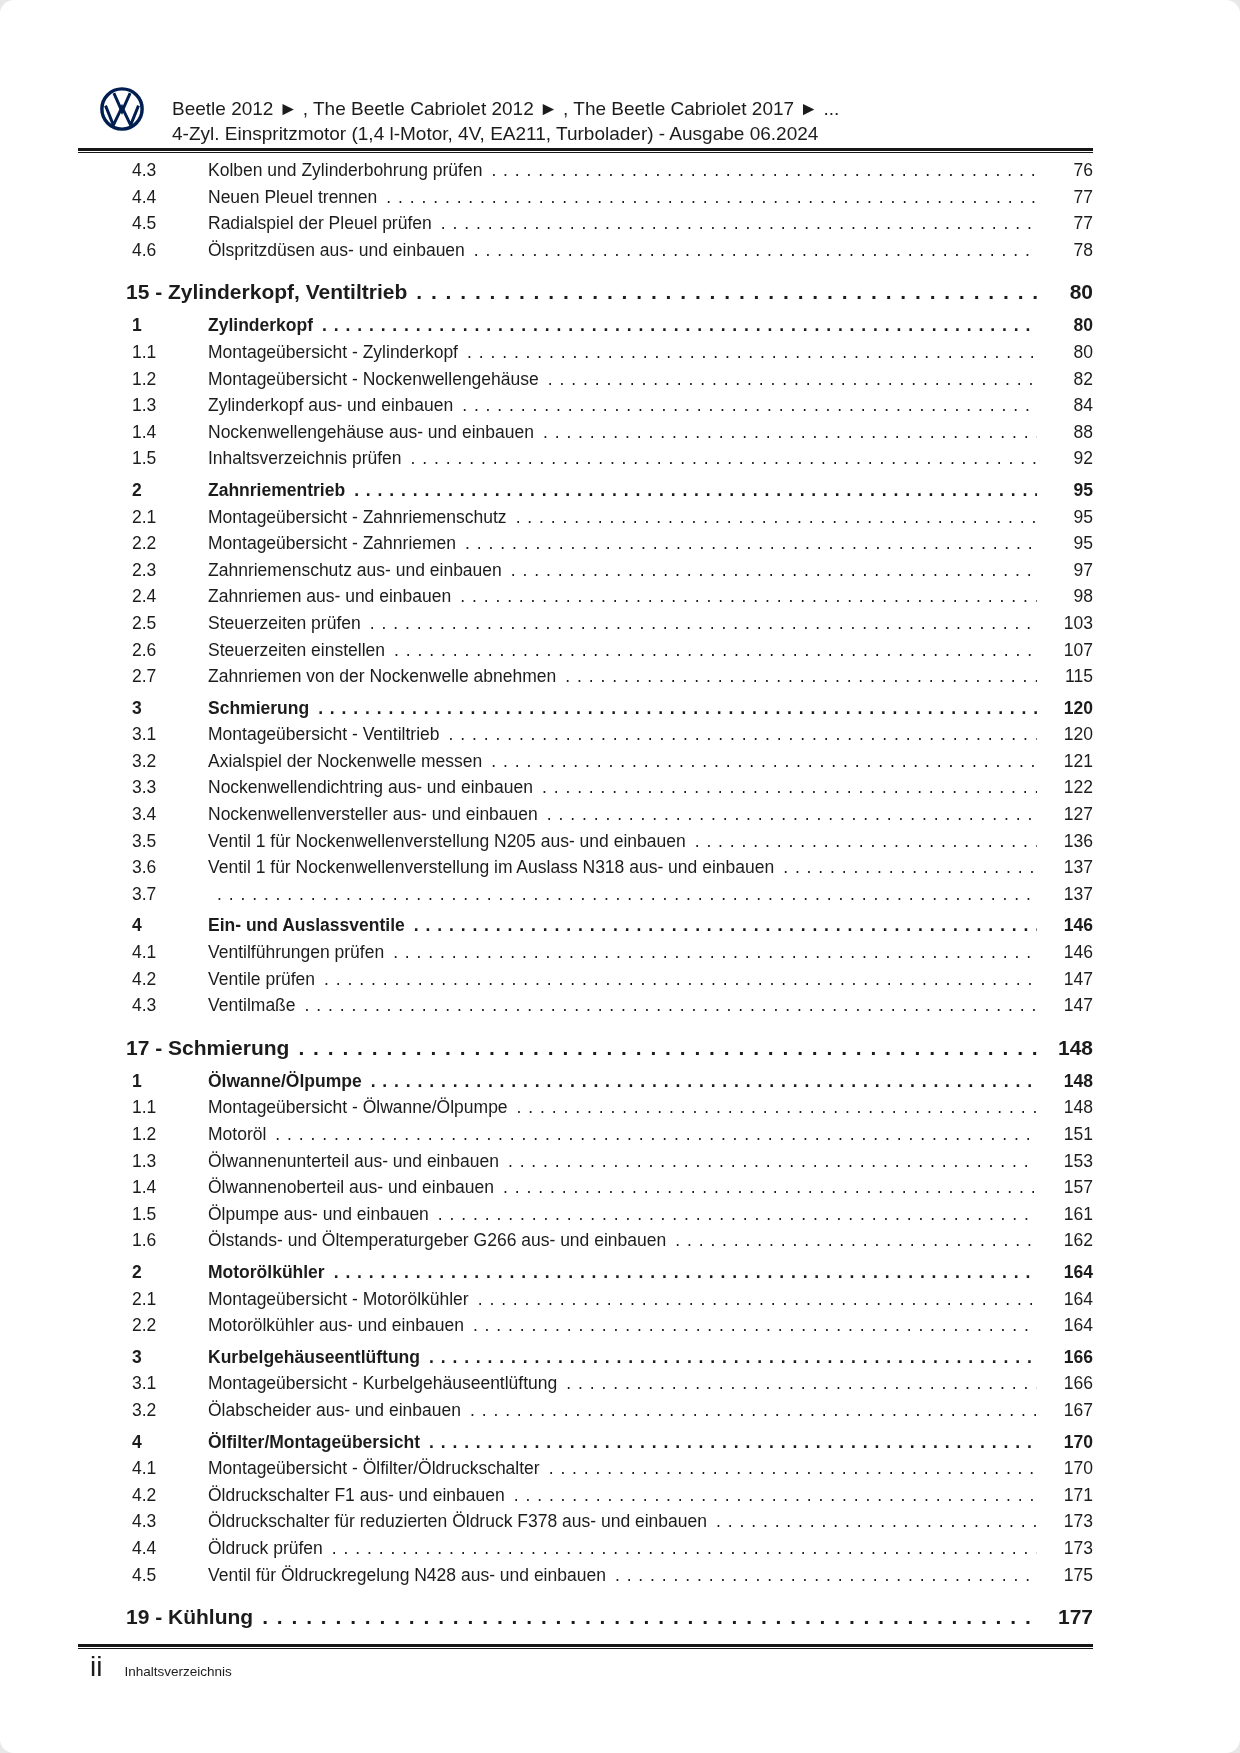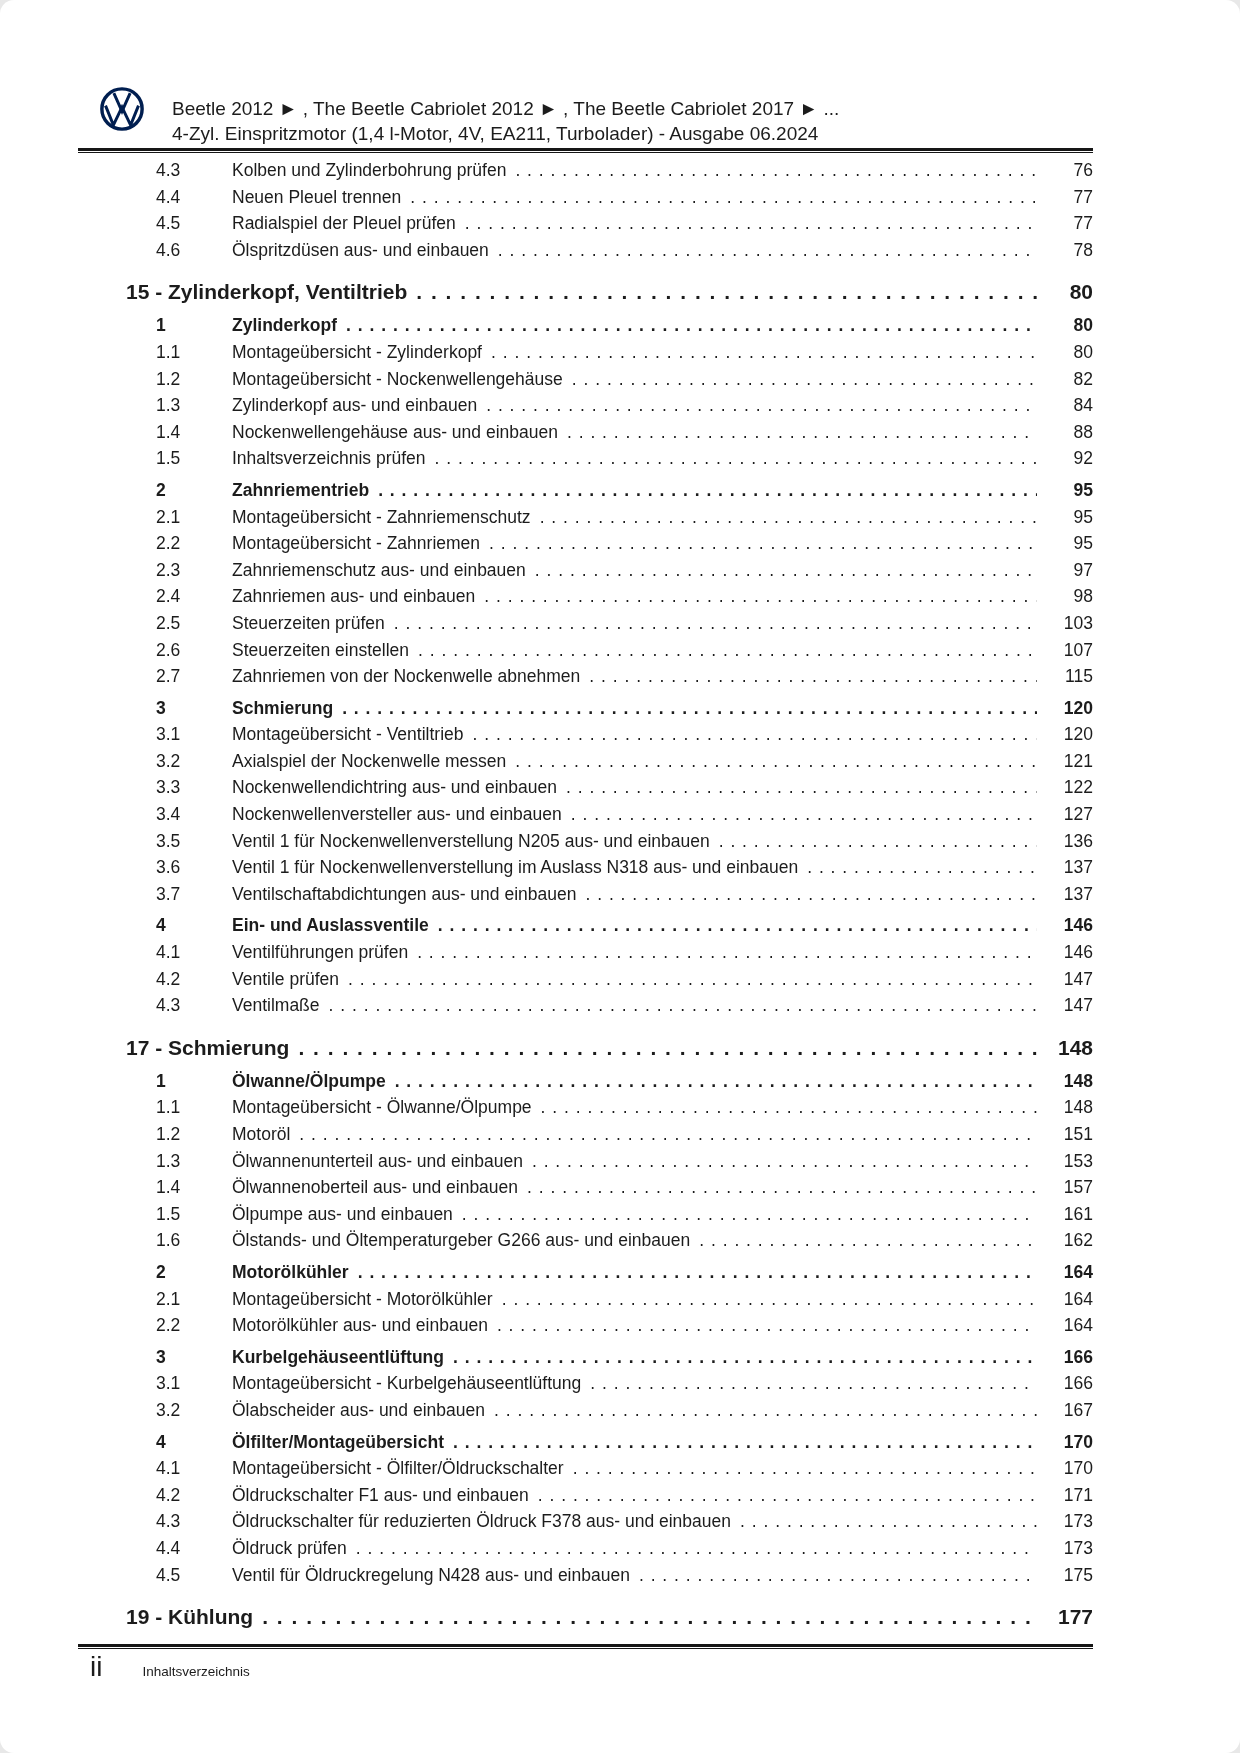--- a/index.html
+++ b/index.html
@@ -29,21 +29,21 @@
   .toc {
     position:absolute; left:78px; top:157px; width:1015px;
   }
   .row {
     display:flex; align-items:baseline;
     font-size:17.5px; line-height:26.6px;
     white-space:nowrap;
   }
   .row .num { width:76px; flex:0 0 auto; }
   .entry-row { padding-left:54px; }
-  .entry-row .num { width:76px;margin-left:24px; }
+  .entry-row .num { width:76px; }
   .section-row { font-weight:bold; margin-top:5px; }
   .chapter-row {
     font-size:21px; font-weight:bold; line-height:31px;
     margin-top:13px; margin-bottom:2px;margin-left:48px;
   }
   .title { flex:0 1 auto; overflow:hidden; }
   .dots {
     flex:1 1 0; overflow:hidden; white-space:nowrap;
     margin-left:9px; margin-right:4px;
     letter-spacing:1px;
@@ -54,21 +54,21 @@
   .footer-rule {
     position:absolute; left:78px; top:1644px; width:1015px; height:5px;
     border-top:3px solid #161616; border-bottom:1px solid #161616;
     box-sizing:border-box;
   }
   .footer {
     position:absolute; left:90px; top:1652px;
     display:flex; align-items:baseline;
   }
   .footer .folio { font-size:28px; line-height:30px; }
-  .footer .folio-label { font-size:13.5px; margin-left:40px; }
+  .footer .folio-label { font-size:13.5px; margin-left:22px; }
 </style>
 </head>
 <body>
 
 <div class="page">
 
   <svg class="vw-logo" viewBox="0 0 48 48" aria-hidden="true">
     <circle cx="24" cy="24" r="21" fill="none" stroke="#001e50" stroke-width="3.6"></circle>
     <path d="M15.5 7.5 L24 26.5 L32.5 7.5" fill="none" stroke="#001e50" stroke-width="3.1"></path>
     <path d="M6.8 20.5 L15 40.8 L24 22 L33 40.8 L41.2 20.5" fill="none" stroke="#001e50" stroke-width="3.1"></path>
@@ -230,21 +230,20 @@
         <span class="pageno">136</span>
       </div>
       <div class="row entry-row">
         <span class="num">3.6</span>
         <span class="title">Ventil 1 für Nockenwellenverstellung im Auslass N318 aus- und einbauen</span>
         <span class="dots">. . . . . . . . . . . . . . . . . . . . . . . . . . . . . . . . . . . . . . . . . . . . . . . . . . . . . . . . . . . . . . . . . . . . . . . . . . . . . . . . . . . . . . . . . . . . . . . . . . . . . . . . . . . . . . . . . . . . . . . . . . . . . . . . . . . . . . . . . . . . . . . . . . . . . . . . . . . . . . . . </span>
         <span class="pageno">137</span>
       </div>
       <div class="row entry-row">
         <span class="num">3.7</span>
-        <span class="title">Ventilschaftabdichtungen aus- und einbauen</span>
         <span class="dots">. . . . . . . . . . . . . . . . . . . . . . . . . . . . . . . . . . . . . . . . . . . . . . . . . . . . . . . . . . . . . . . . . . . . . . . . . . . . . . . . . . . . . . . . . . . . . . . . . . . . . . . . . . . . . . . . . . . . . . . . . . . . . . . . . . . . . . . . . . . . . . . . . . . . . . . . . . . . . . . . </span>
         <span class="pageno">137</span>
       </div>
       <div class="row entry-row section-row">
         <span class="num">4</span>
         <span class="title">Ein- und Auslassventile</span>
         <span class="dots">. . . . . . . . . . . . . . . . . . . . . . . . . . . . . . . . . . . . . . . . . . . . . . . . . . . . . . . . . . . . . . . . . . . . . . . . . . . . . . . . . . . . . . . . . . . . . . . . . . . . . . . . . . . . . . . . . . . . . . . . . . . . . . . . . . . . . . . . . . . . . . . . . . . . . . . . . . . . . . . . </span>
         <span class="pageno">146</span>
       </div>
       <div class="row entry-row">

